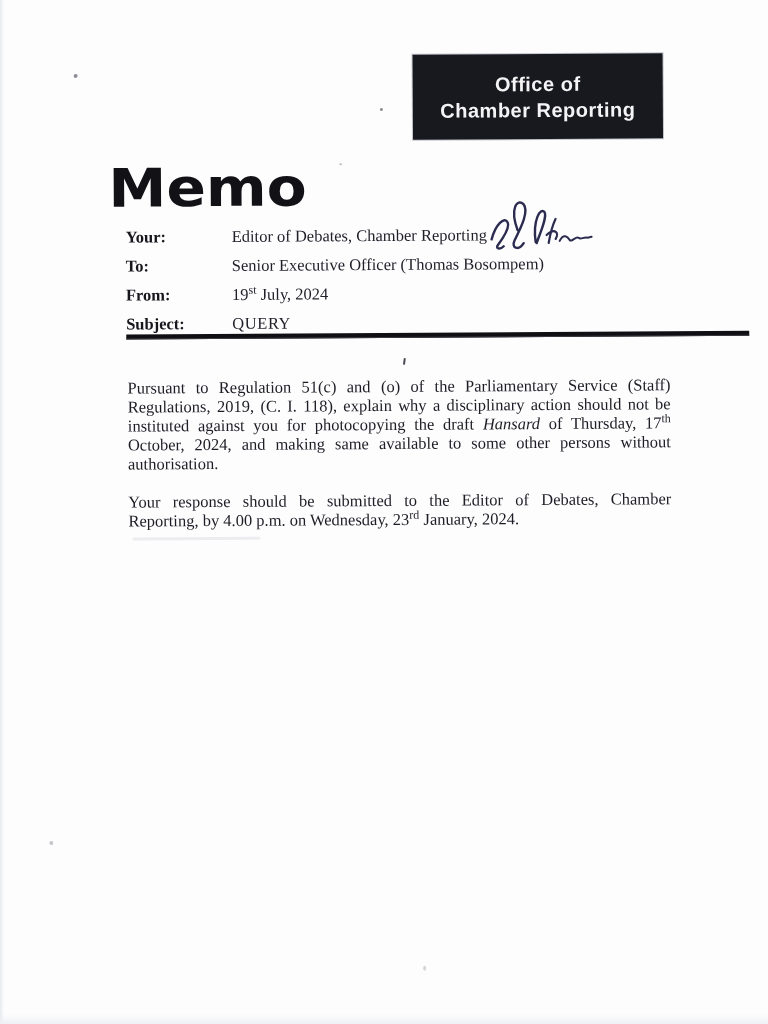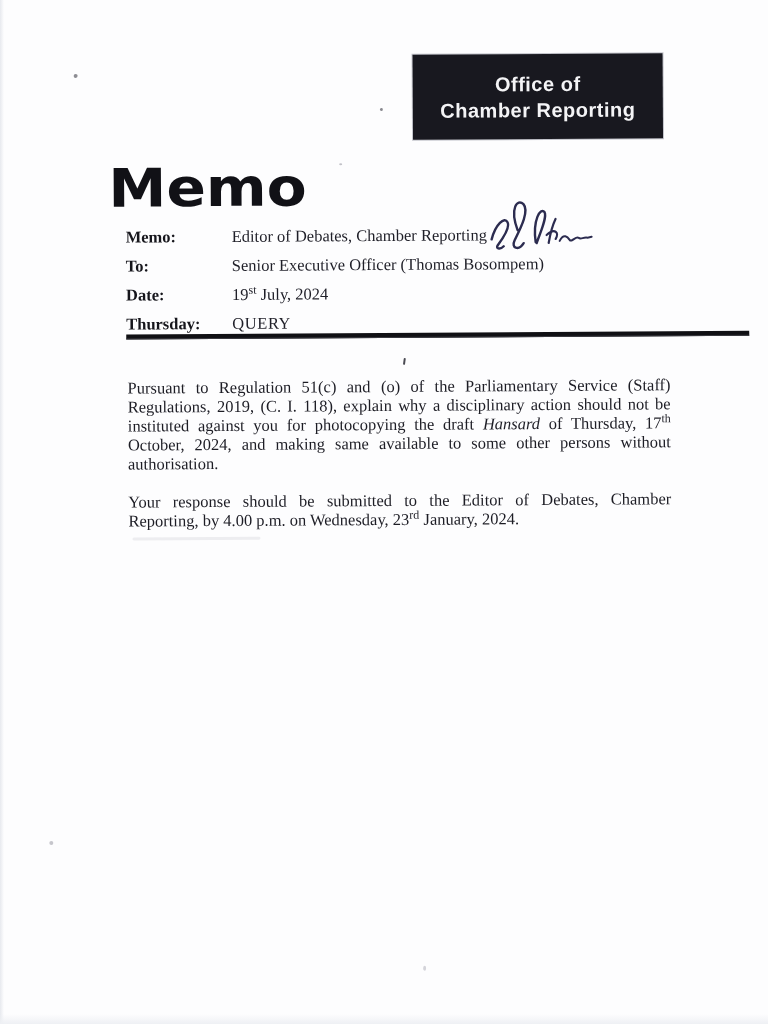--- a/index.html
+++ b/index.html
@@ -172,33 +172,33 @@
 
     <div class="letterhead-box">
       <div class="lh-line">Office of</div>
       <div class="lh-line">Chamber Reporting</div>
     </div>
 
     <h1 class="memo-title">Memo</h1>
 
     <div class="fields">
       <div class="field-row">
-        <span class="field-label">Memo:</span>
+        <span class="field-label">Your:</span>
         <span class="field-value">Editor of Debates, Chamber Reporting</span>
       </div>
       <div class="field-row">
         <span class="field-label">To:</span>
         <span class="field-value">Senior Executive Officer (Thomas Bosompem)</span>
       </div>
       <div class="field-row">
-        <span class="field-label">Date:</span>
+        <span class="field-label">From:</span>
         <span class="field-value"><span>19</span><sup class="ord">st</sup><span> July, 2024</span></span>
       </div>
       <div class="field-row">
-        <span class="field-label">Thursday:</span>
+        <span class="field-label">Subject:</span>
         <span class="field-value subject">QUERY</span>
       </div>
     </div>
 
     <svg class="signature" viewBox="0 0 112 62" fill="none" xmlns="http://www.w3.org/2000/svg">
       <path d="M9 44 C13 29 22 21 25 27 C28 33 18 46 15 50 C13 53 17 55 21 51" stroke="#2c2c50" stroke-width="2.4" stroke-linecap="round"></path>
       <path d="M35 35 C27 13 35 3 41 9 C47 16 38 33 32 45 C28 53 36 56 41 48" stroke="#2c2c50" stroke-width="2.4" stroke-linecap="round"></path>
       <path d="M53 47 C50 25 58 12 62 17 C65 22 57 39 54 48" stroke="#2c2c50" stroke-width="2.4" stroke-linecap="round"></path>
       <path d="M66 48 C68 37 71 28 73 24 M64 40 C72 33 77 37 73 44" stroke="#2c2c50" stroke-width="2.2" stroke-linecap="round"></path>
       <path d="M77 46 C81 38 85 42 87 45 C89 48 93 41 96 43 C98 45 101 42 105 43 L109 42" stroke="#2c2c50" stroke-width="2" stroke-linecap="round"></path>

